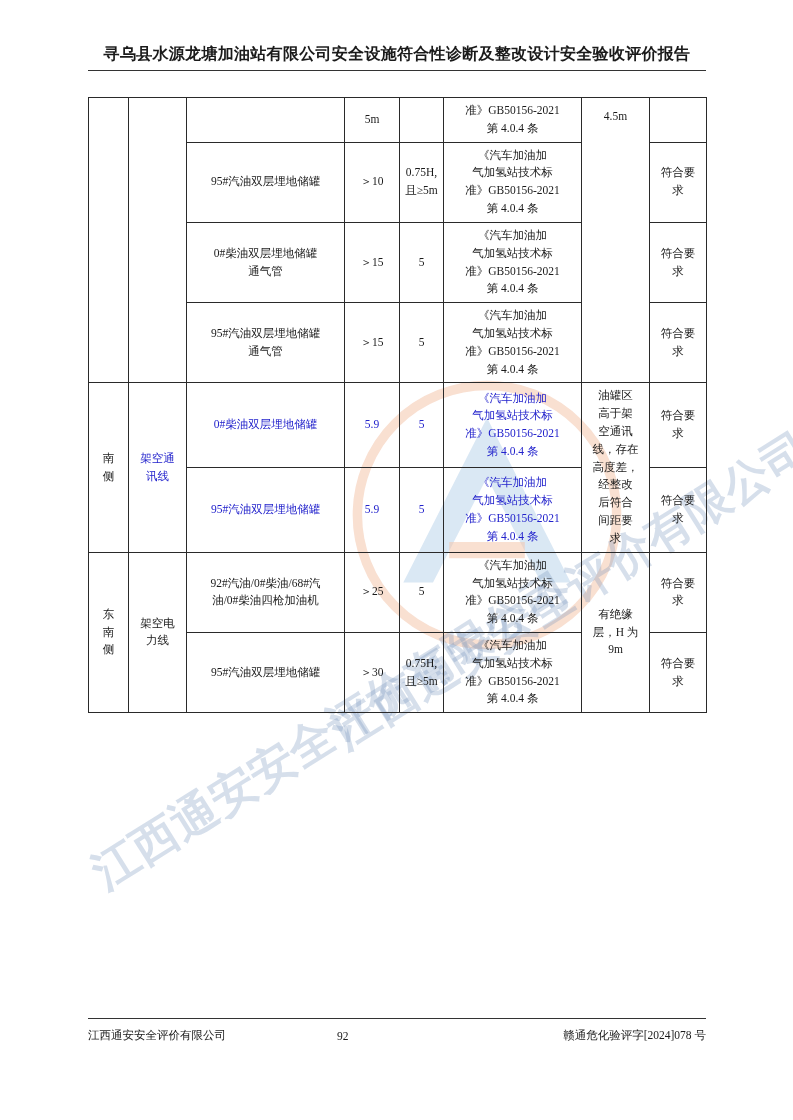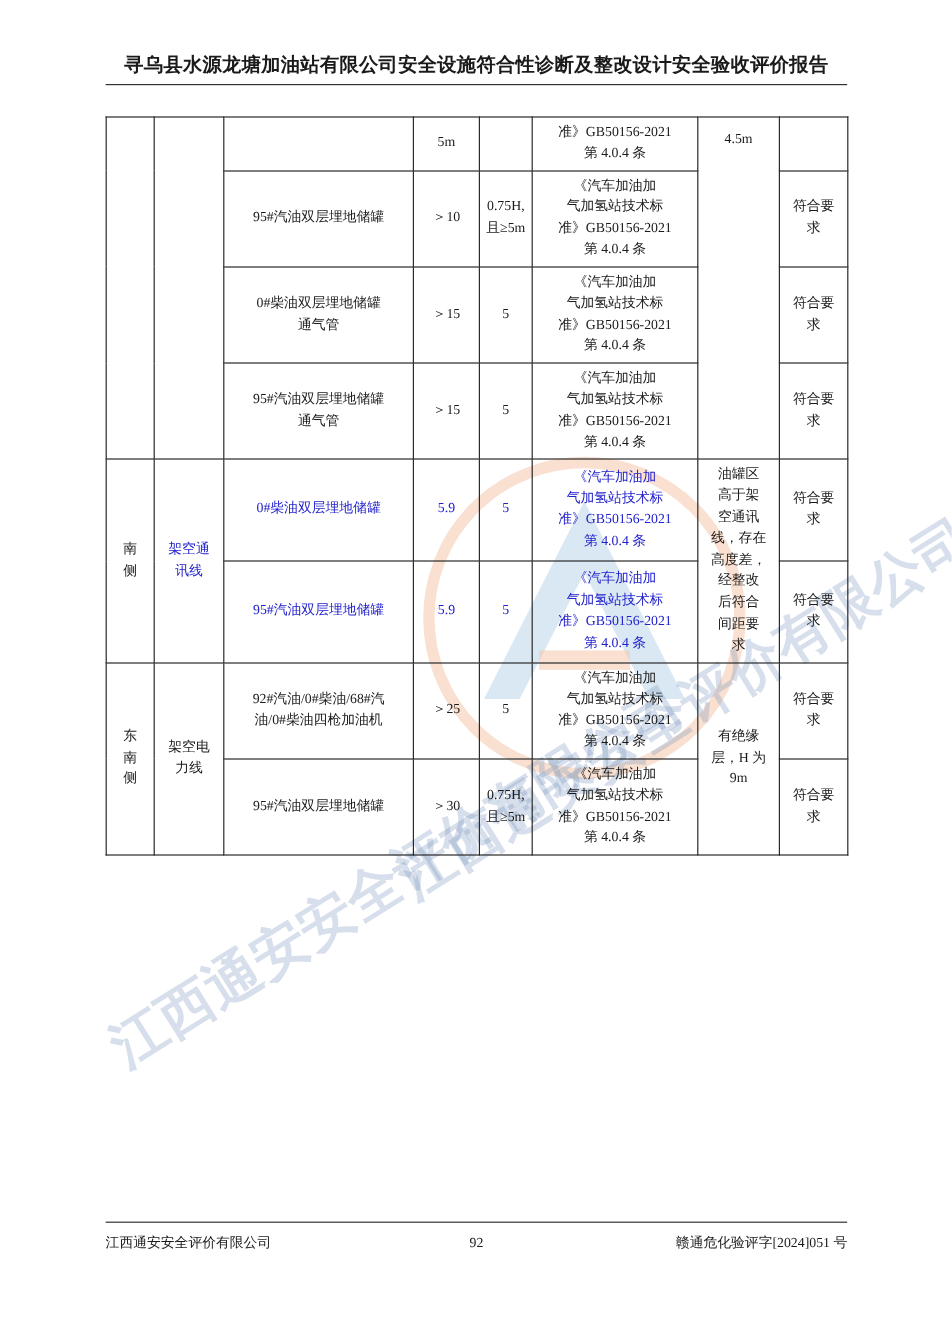--- a/index.html
+++ b/index.html
@@ -133,21 +133,21 @@
     top: 1028px;
     left: 88px;
     width: 618px;
     display: flex;
     align-items: center;
     justify-content: space-between;
     font-size: 11.5px;
     color: #1a1a1a;
   }
   .footer .left { width: 210px; text-align: left; }
-  .footer .center { width: 120px; text-align: center; }
+  .footer .center { width: 120px; text-align: left; }
   .footer .right { width: 210px; text-align: right; }
   .footer-rule {
     position: absolute;
     top: 1018px;
     left: 88px;
     width: 618px;
     height: 1px;
     background: #333;
   }
 </style>
@@ -305,16 +305,16 @@
 求</td>
         </tr>
       </tbody>
     </table>
   </div>
 
   <div class="footer-rule"></div>
   <div class="footer">
     <div class="left">江西通安安全评价有限公司</div>
     <div class="center">92</div>
-    <div class="right">赣通危化验评字[2024]051 号</div>
+    <div class="right">赣通危化验评字[2024]078 号</div>
   </div>
 
 </div>
 
 </body></html>

